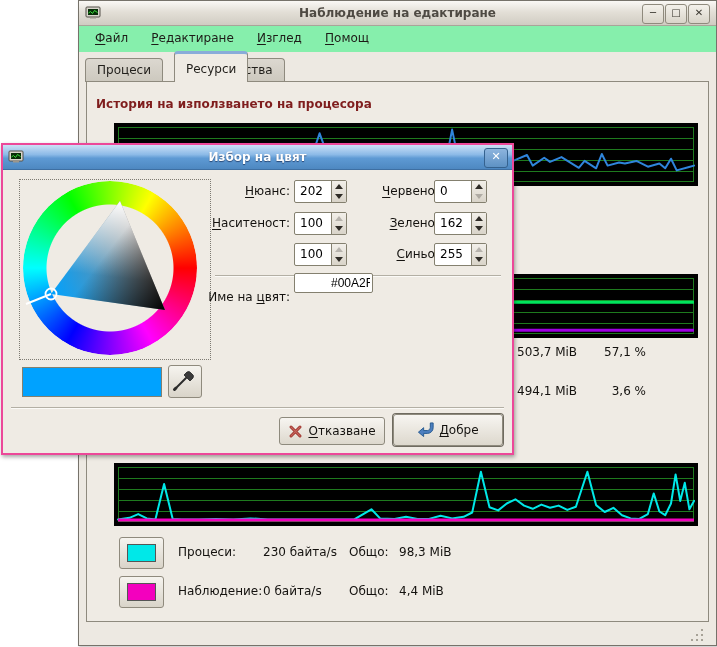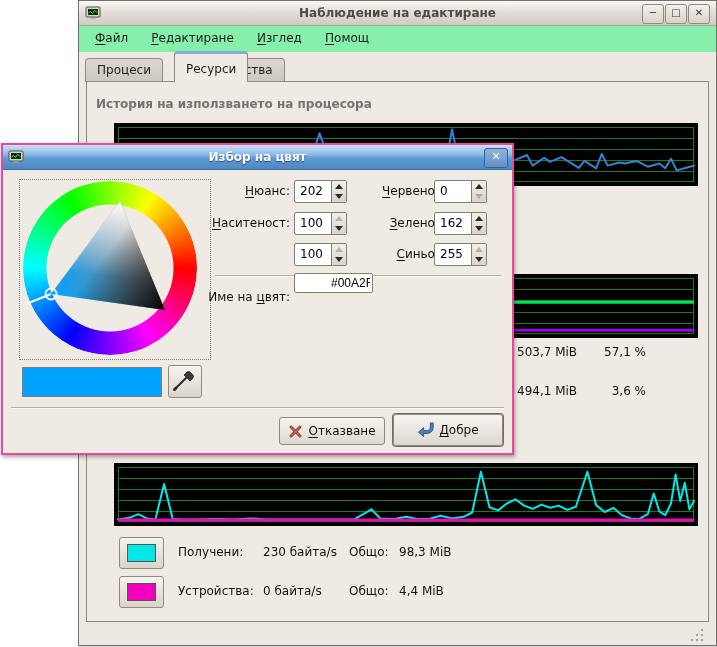--- a/index.html
+++ b/index.html
@@ -19,21 +19,21 @@
   .menu-item{display:inline-block;padding:5px 9px 4px 9px;font-size:12px;color:#1d1b17;}
   #menubar{padding-left:7px;box-sizing:border-box;}
   .menu-item u{text-underline-offset:2px;}
 
   #tabbar{left:0;top:51px;width:100%;height:30px;}
   .tab{position:absolute;bottom:0;height:23px;line-height:23px;padding:0 11px;font-size:12px;color:#211f1b;background:linear-gradient(#DCD8D0,#CCC8BE);border:1px solid #8E8A7E;border-bottom:none;border-radius:4px 4px 0 0;}
   .tab.active{height:28px;line-height:30px;background:#EFEBE4;border-top:3px solid #89ACD9;z-index:5;}
   #tab-processes{left:6px;} #tab-resources{left:55px;margin-left:40px;} #tab-devices{left:110px;}
 
   #notebook{left:7px;top:80px;width:621px;height:539px;background:#EFEBE4;border:1px solid #8E8A7E;}
-  #cpu-title{left:9px;top:15px;font-size:12px;font-weight:bold;color:#737373;}
+  #cpu-title{left:9px;top:15px;font-size:12px;font-weight:bold;color:#7f1d1d;}
   .chart{position:absolute;}
   .chart .bg{fill:#000;}
   .chart .frame{fill:none;stroke:#1E7A1E;}
   .chart .grid{stroke:#1E7A1E;stroke-width:1;}
   .mem-text{font-size:12px;color:#14120f;}
   .legend-swatch-btn{width:43px;height:30px;background:linear-gradient(#F6F4EF,#D9D4C9);border:1px solid #8F8A7D;border-radius:3px;}
   .legend-swatch-inner{position:absolute;left:7px;top:6px;width:27px;height:16px;border:1px solid #555;}
   .legend-text{font-size:12px;color:#14120f;}
 
   #statusgrip{left:611px;top:627px;width:16px;height:15px;}
@@ -140,29 +140,29 @@
         <line class="grid" x1="5" x2="579" y1="26.5" y2="26.5"></line>
         <line class="grid" x1="5" x2="579" y1="37.5" y2="37.5"></line>
         <line class="grid" x1="5" x2="579" y1="48.5" y2="48.5"></line>
         <polyline fill="none" stroke-width="2" stroke-linejoin="round" stroke-linecap="round" points="4.0,56.4 15.5,54.8 24.2,51.1 32.8,55.4 41.4,56.4 50.1,20.9 58.7,55.9 67.4,56.4 84.6,56.4 101.9,55.9 119.2,56.4 136.5,55.4 153.8,56.4 171.0,56.4 188.3,56.4 205.6,56.4 222.9,56.4 240.2,56.4 257.4,46.3 266.1,55.4 280.5,55.9 292.0,53.8 303.5,55.9 315.0,55.9 326.6,52.7 338.1,55.4 349.6,53.8 358.2,49.5 366.9,8.7 375.5,44.2 384.2,47.4 392.8,40.5 401.4,36.3 410.1,42.6 418.7,45.8 427.4,41.6 436.0,44.8 444.6,42.6 453.3,46.9 461.9,43.7 473.4,8.7 482.1,42.1 490.7,49.0 499.4,44.8 508.0,52.2 516.6,55.4 525.3,55.9 533.9,51.1 539.7,30.4 545.4,48.5 551.2,52.2 557.0,40.5 561.6,11.4 566.2,37.9 570.8,19.8 575.4,46.3 580.0,37.9" stroke="#00E8E8"></polyline>
         <polyline fill="none" stroke-width="3" points="4.0,56.9 580.0,56.9" stroke="#F300BE"></polyline>
       </svg>
 
       <div class="abs legend-swatch-btn" style="left:32px;top:455px">
         <div class="legend-swatch-inner" style="background: rgb(0, 232, 232);"></div>
       </div>
-      <div class="abs legend-text" style="left:91px;top:463px">Получени:</div>
+      <div class="abs legend-text" style="left:91px;top:463px">Процеси:</div>
       <div class="abs legend-text" style="left:176px;top:463px">230 байта/s</div>
       <div class="abs legend-text" style="left:262px;top:463px">Общо:</div>
       <div class="abs legend-text" style="left:312px;top:463px">98,3 MiB</div>
 
       <div class="abs legend-swatch-btn" style="left:32px;top:494px">
         <div class="legend-swatch-inner" style="background: rgb(243, 0, 190);"></div>
       </div>
-      <div class="abs legend-text" style="left:91px;top:502px">Устройства:</div>
+      <div class="abs legend-text" style="left:91px;top:502px">Наблюдение:</div>
       <div class="abs legend-text" style="left:176px;top:502px">0 байта/s</div>
       <div class="abs legend-text" style="left:262px;top:502px">Общо:</div>
       <div class="abs legend-text" style="left:312px;top:502px">4,4 MiB</div>
     </div>
 
     <svg id="statusgrip" class="abs" viewBox="0 0 16 15">
       <g fill="#A7A297">
         <rect x="11" y="1" width="2" height="2"></rect>
           <rect x="11" y="6" width="2" height="2"></rect>
           <rect x="6" y="6" width="2" height="2"></rect>

